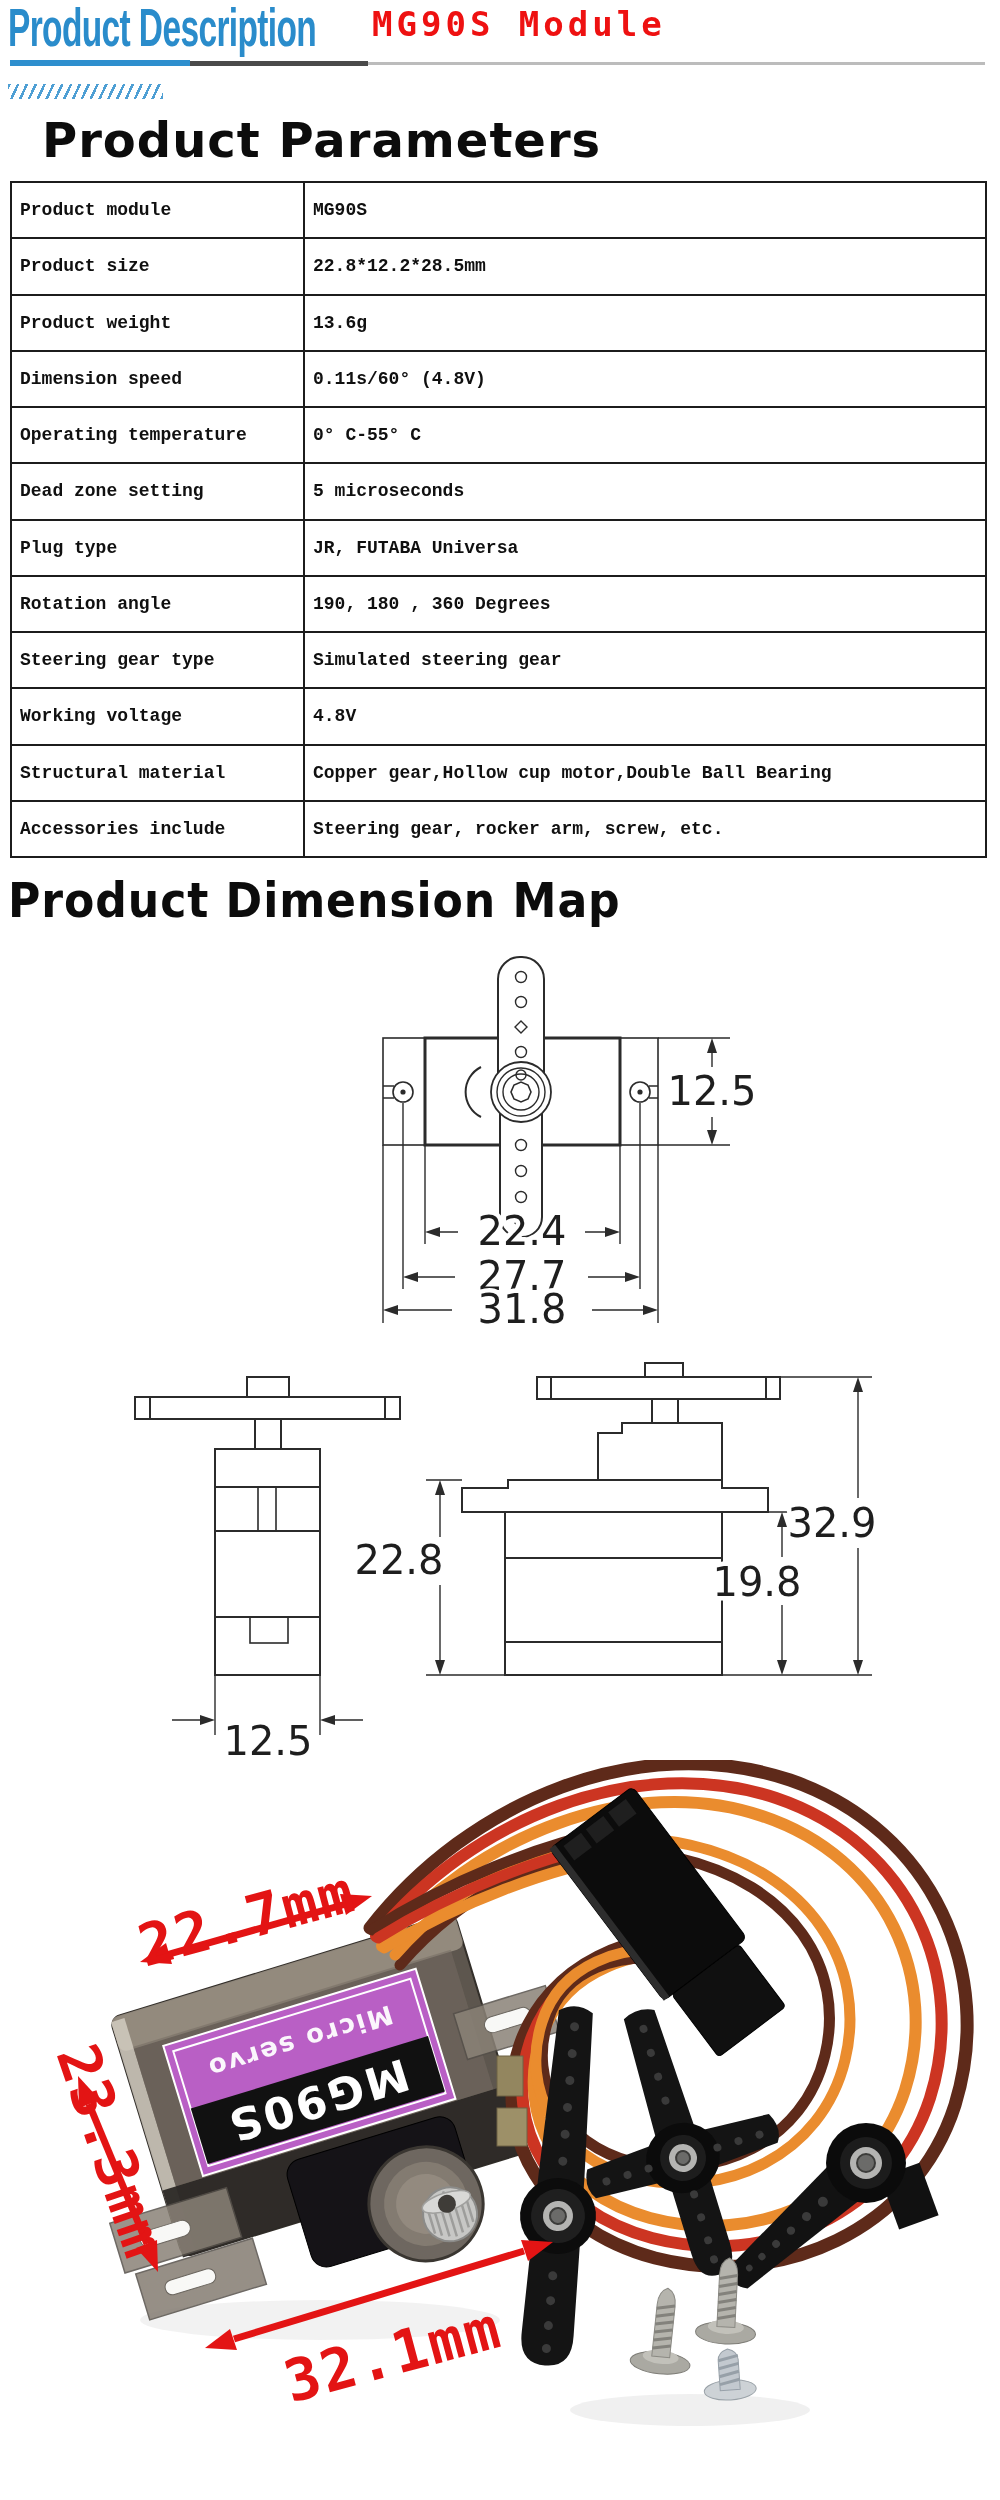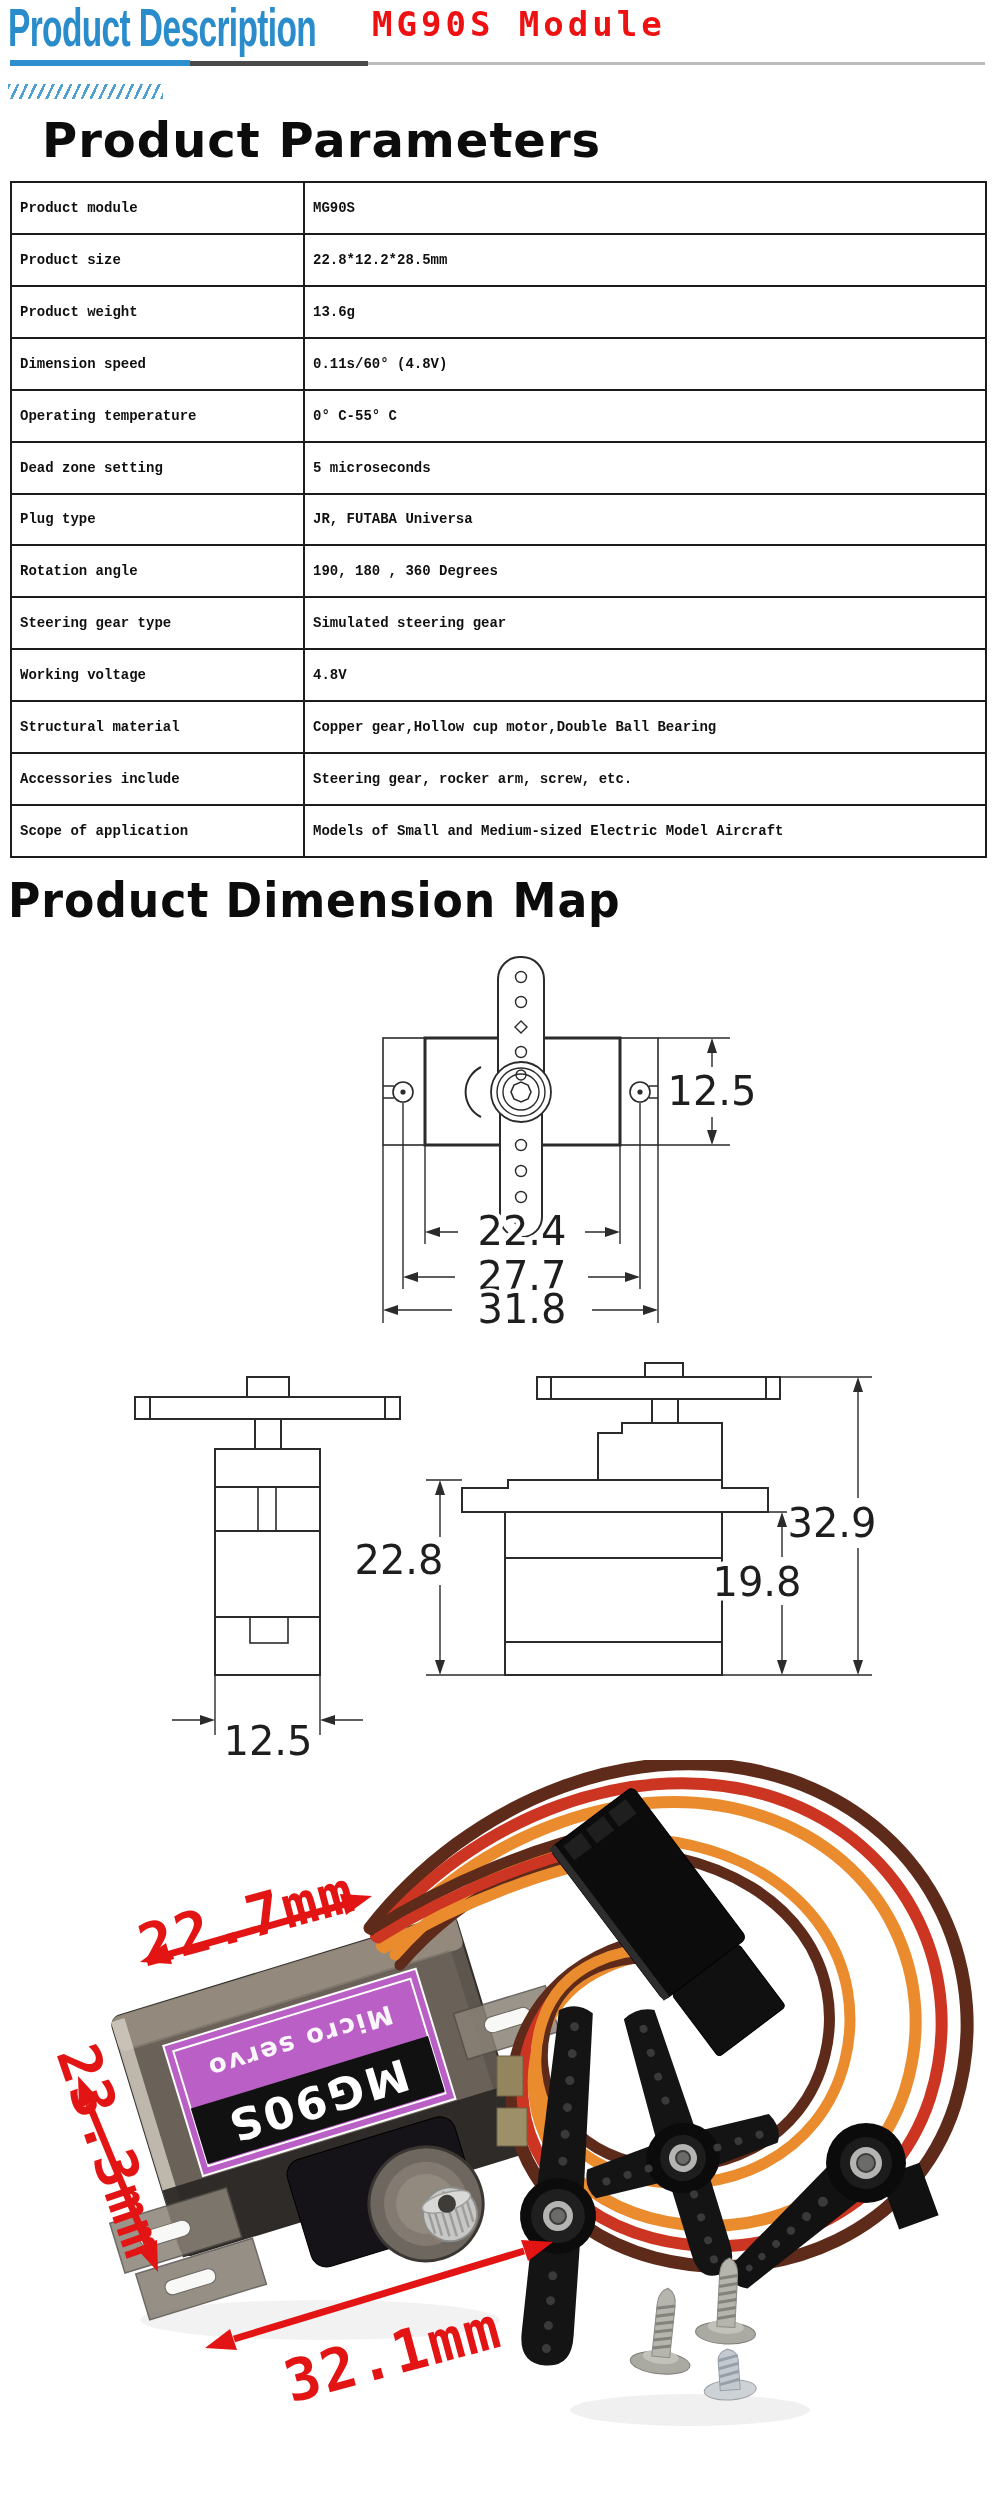--- a/index.html
+++ b/index.html
@@ -17,21 +17,21 @@
   .hatch{position:absolute;top:84px;left:8px;width:155px;height:15px;
          background:repeating-linear-gradient(115deg,#4e9fd4 0 2.5px,transparent 2.5px 8px);}
   
   .h2{position:absolute;left:8px;font-size:48px;font-weight:bold;color:#0c0c0c;
       font-family:"DejaVu Sans",sans-serif;letter-spacing:1px;white-space:nowrap;}
   #h-params{top:112px;margin-left:34px;}
   #h-dim{top:872px;transform:scaleX(.92);transform-origin:left top;}
   
   table.params{position:absolute;top:181px;left:10px;width:977px;height:677px;
       border-collapse:collapse;table-layout:fixed;
-      font-family:"Liberation Mono",monospace;font-size:14px;font-weight:bold;color:#101010;}
+      font-family:"Liberation Mono",monospace;font-size:18px;font-weight:bold;color:#101010;}
   table.params td{border:2px solid #1c1c1c;padding:0 4px 0 8px;vertical-align:middle;
       white-space:nowrap;overflow:hidden;}
   table.params tr{height:48px;}
   
   .svgblock{position:absolute;left:0;}
   #dwg-top{top:945px;} #dwg-side{top:1345px;} #photo{top:1760px;}
   .dim-text{font-family:"DejaVu Sans",sans-serif;font-size:40px;fill:#1e1e1e;
             paint-order:stroke;stroke:#ffffff;stroke-width:9px;stroke-linejoin:round;}
   .red-dim{font-family:"DejaVu Sans Mono",monospace;font-size:58px;font-weight:bold;
            letter-spacing:2px;}
@@ -99,24 +99,20 @@
           <td>Working voltage</td>
           <td>4.8V</td>
         </tr>
       <tr>
           <td>Structural material</td>
           <td>Copper gear,Hollow cup motor,Double Ball Bearing</td>
         </tr>
       <tr>
           <td>Accessories include</td>
           <td>Steering gear, rocker arm, screw, etc.</td>
-        </tr>
-      <tr>
-          <td>Scope of application</td>
-          <td>Models of Small and Medium-sized Electric Model Aircraft</td>
         </tr>
     </tbody>
   </table>
 
   <div class="h2" id="h-dim">Product Dimension Map</div>
 
   <svg id="dwg-top" class="svgblock" width="1000" height="395" viewBox="0 0 1000 395">
     <g class="lines" stroke-width="1.6">
       <rect x="383" y="93" width="275" height="107"></rect>
       <rect x="425" y="93" width="195" height="107" stroke-width="3"></rect>

